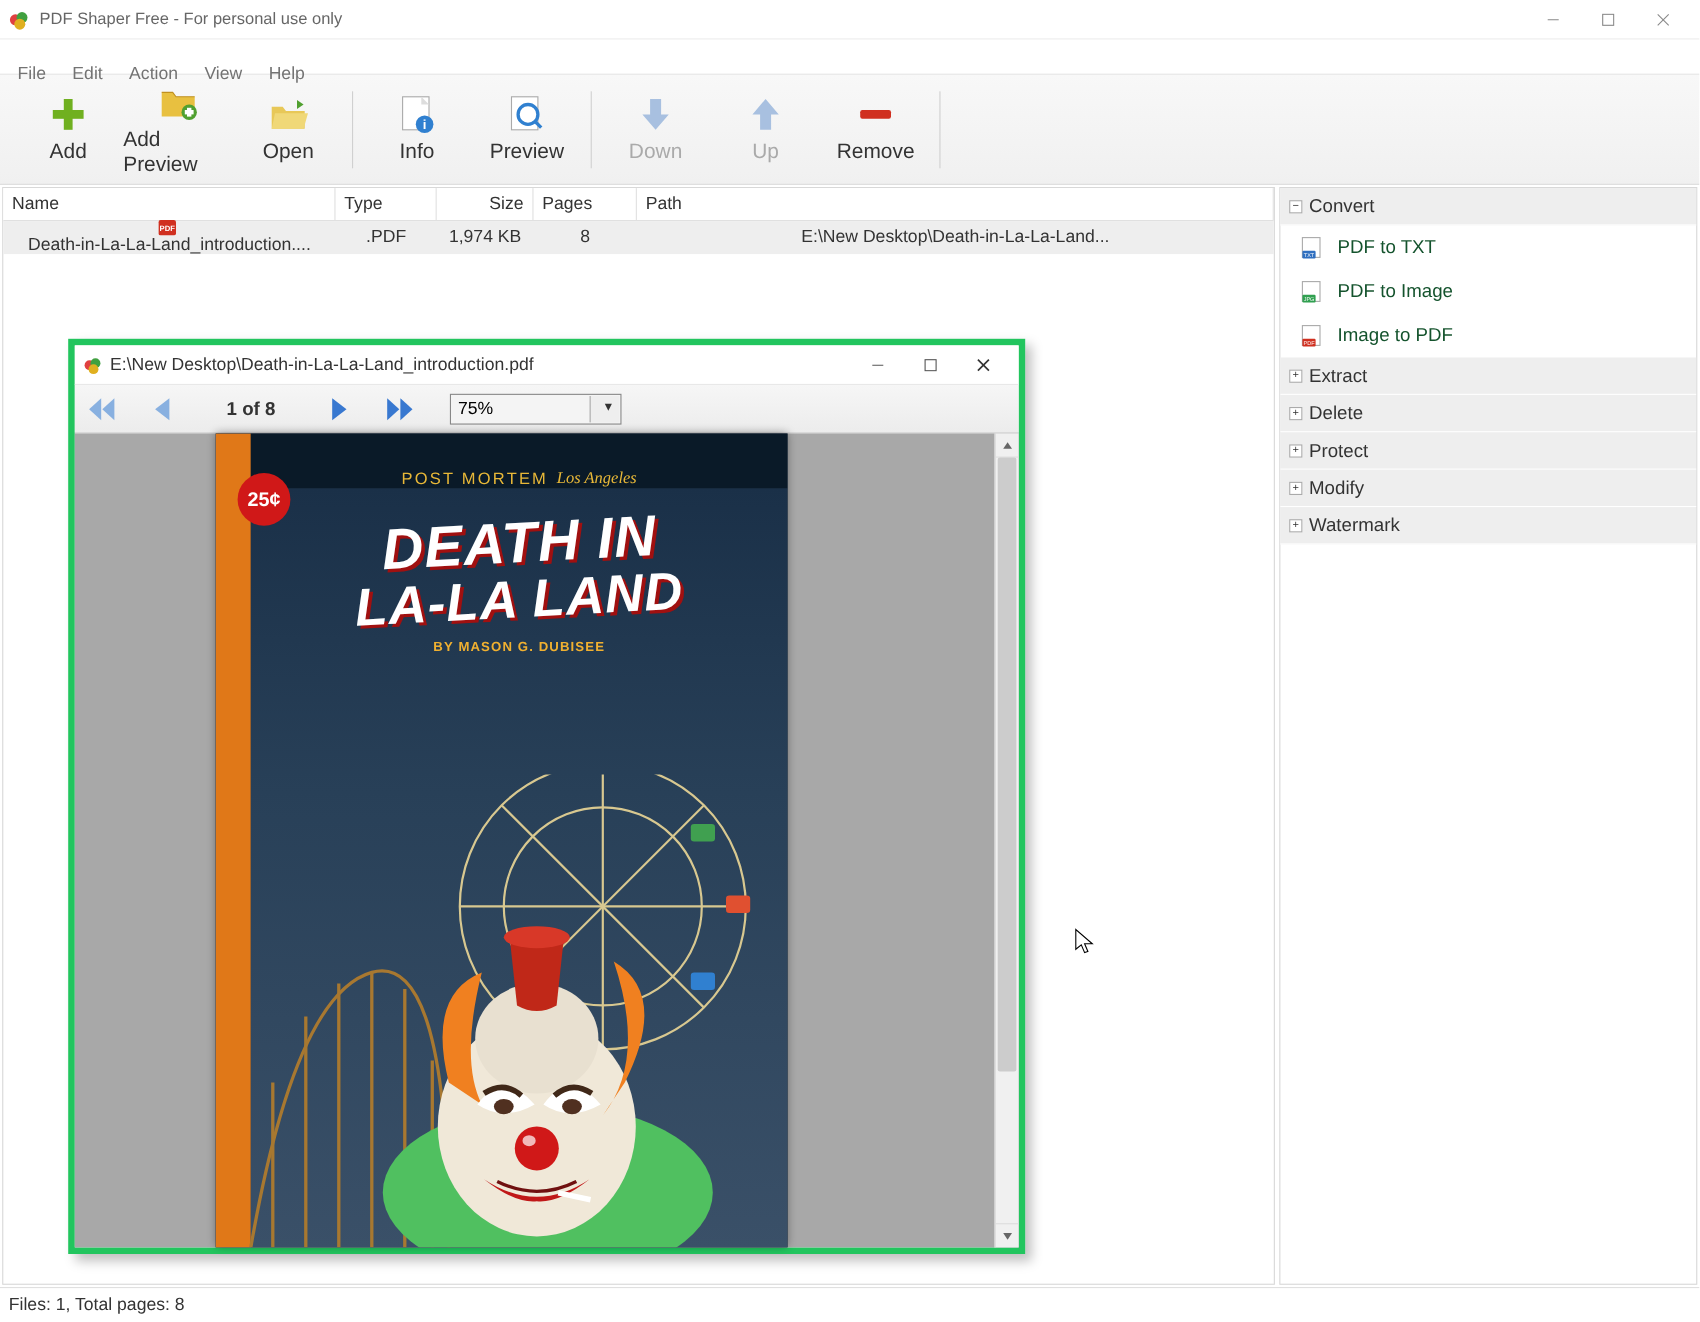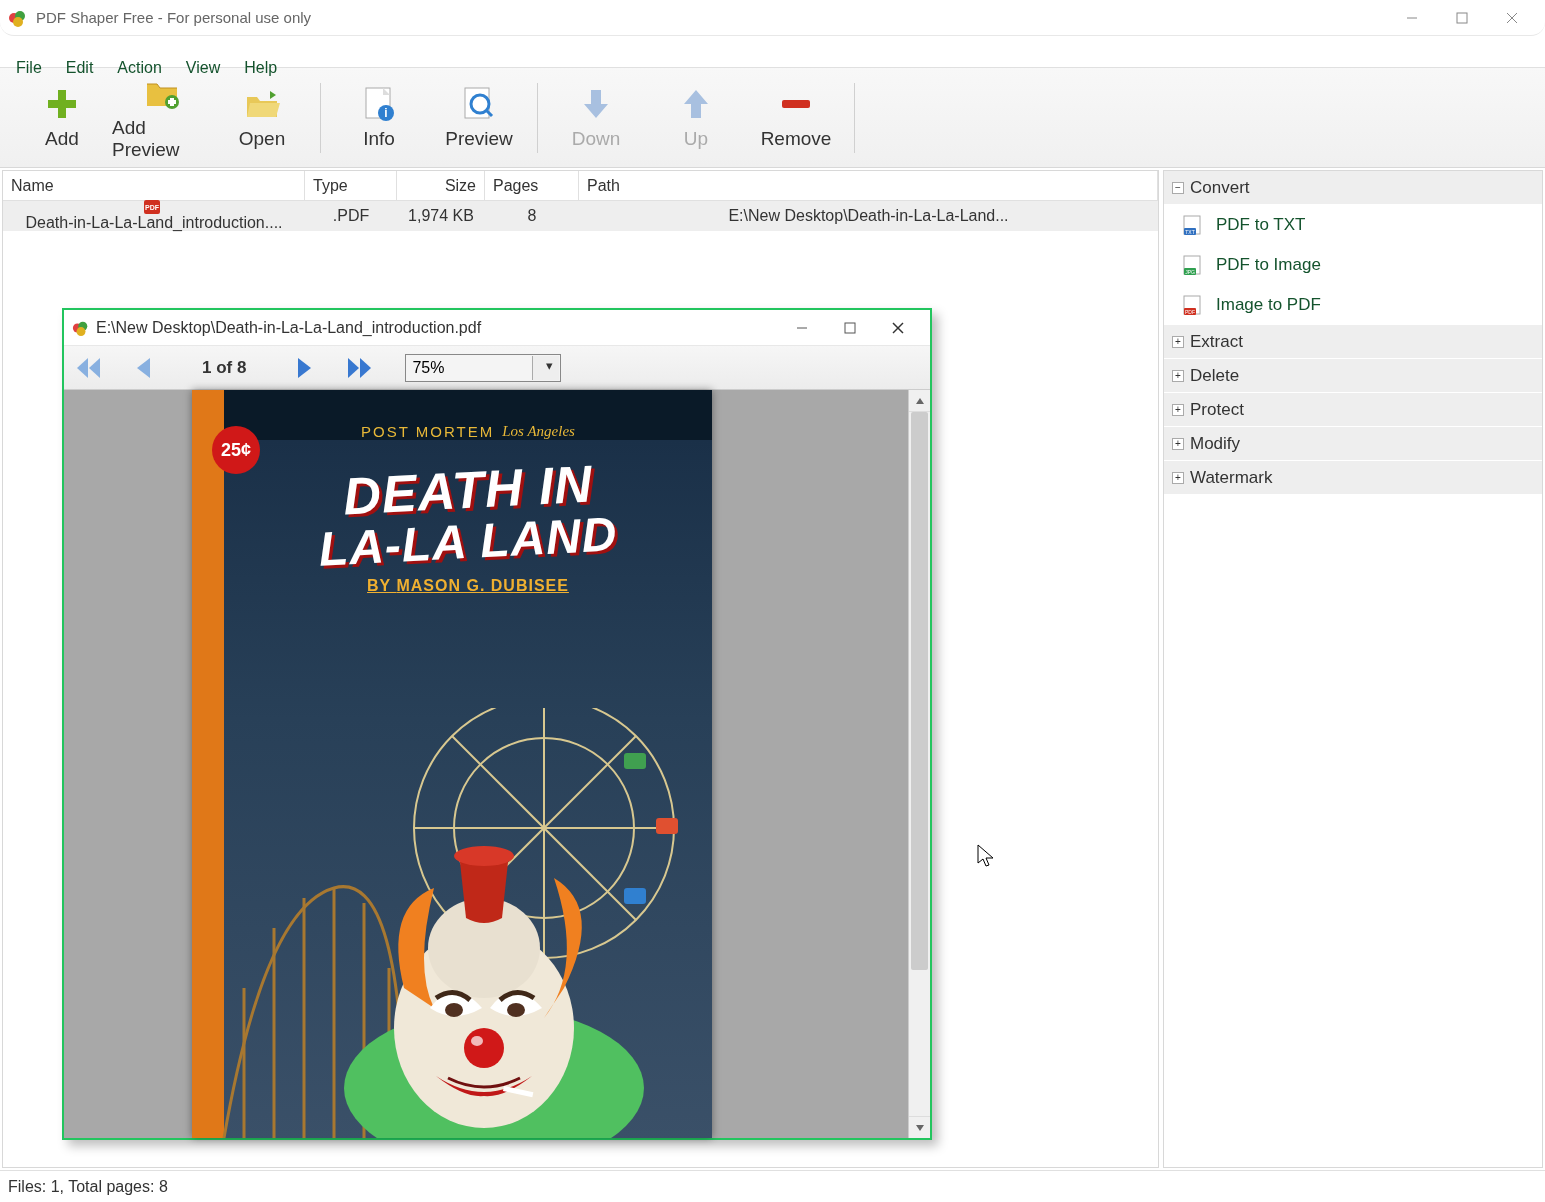--- a/index.html
+++ b/index.html
@@ -1,27 +1,27 @@
 <!DOCTYPE html>
 <html><head>
 <meta charset="utf-8">
 <style>
 * { box-sizing: border-box; margin: 0; padding: 0; }
 body { font-family: "Segoe UI", Tahoma, sans-serif; font-size: 16px; color: #333; background: #fff; width: 1545px; height: 1202px; overflow: hidden; position: relative; }
 
 
-.titlebar { height: 36px; display: flex; align-items: center; padding: 0 8px; background: #fff; border-bottom: 1px solid #e8e8e8; border-radius: 14px; }
+.titlebar { height: 36px; display: flex; align-items: center; padding: 0 8px; background: #fff; border-bottom: 1px solid #e8e8e8; }
 .titlebar .app-icon { width: 20px; height: 20px; margin-right: 8px; }
 .titlebar .title { font-size: 15px; color: #666; flex: 1; }
 .titlebar .win-controls { display: flex; gap: 0; }
 .titlebar .win-btn { width: 50px; height: 32px; display: flex; align-items: center; justify-content: center; cursor: pointer; color: #666; }
 
 
 .menubar { height: 32px; display: flex; align-items: center; padding: 0 4px; background: #fff; border-bottom: 1px solid #e0e0e0; }
-.menubar .menu-item { padding: 4px 12px; font-size: 16px; color: #14532d; cursor: pointer; margin-top: 32px; }
+.menubar .menu-item { padding: 4px 12px; font-size: 16px; color: #737373; cursor: pointer; margin-top: 32px; }
 
 
 .toolbar { height: 100px; display: flex; align-items: center; padding: 0 12px; background: linear-gradient(#f8f8f8, #f0f0f0); border-bottom: 1px solid #d8d8d8; }
 .toolbar .tb-btn { display: flex; flex-direction: column; align-items: center; justify-content: center; width: 100px; height: 90px; cursor: pointer; border-radius: 3px; }
 .toolbar .tb-btn .tb-icon { width: 36px; height: 36px; margin-bottom: 6px; display: flex; align-items: center; justify-content: center; }
 .toolbar .tb-btn .tb-label { font-size: 19px; color: #333; }
 .toolbar .tb-sep { width: 1px; height: 70px; background: #d0d0d0; margin: 0 8px; }
 .toolbar .tb-btn.disabled .tb-label { color: #aaa; }
 
 
@@ -42,21 +42,21 @@
 .side-panel { width: 380px; border: 1px solid #d8d8d8; margin: 2px; background: #fff; }
 .side-group { display: flex; align-items: center; height: 34px; padding: 0 8px; background: #eee; font-size: 17px; color: #333; cursor: pointer; border-bottom: 1px solid #fff; }
 .side-group .expand-icon { width: 12px; height: 12px; margin-right: 6px; display: flex; align-items: center; justify-content: center; font-size: 10px; border: 1px solid #aaa; background: #fff; }
 .side-item { display: flex; align-items: center; height: 40px; padding: 12px 18px; font-size: 17px; color: #14532d; cursor: pointer; }
 .side-item .side-icon { width: 22px; height: 22px; margin-right: 12px; }
 
 
 .statusbar { height: 32px; display: flex; align-items: center; padding: 0 8px; background: #fff; border-top: 1px solid #e0e0e0; font-size: 16px; color: #333; }
 
 
-.preview-window { position: absolute; left: 62px; top: 308px; width: 870px; height: 832px; background: #fff; border: 2px solid #22c55e; box-shadow: 6px 6px 10px rgba(0,0,0,0.25); z-index: 100; }
+.preview-window { position: absolute; left: 62px; top: 308px; width: 870px; height: 832px; background: #fff; border: 6px solid #22c55e; box-shadow: 6px 6px 10px rgba(0,0,0,0.25); z-index: 100; }
 .preview-titlebar { height: 36px; display: flex; align-items: center; padding: 0 8px; background: #fff; border-bottom: 1px solid #e8e8e8; }
 .preview-titlebar .title { font-size: 16px; color: #333; flex: 1; margin-left: 6px; }
 .preview-titlebar .win-btn { width: 48px; height: 32px; display: flex; align-items: center; justify-content: center; cursor: pointer; color: #333; }
 .preview-toolbar { height: 44px; display: flex; align-items: center; padding: 0 8px; background: linear-gradient(#f6f6f6,#ececec); border-bottom: 1px solid #ccc; gap: 21px; }
 .preview-toolbar .nav-btn { width: 34px; height: 34px; cursor: pointer; display: flex; align-items: center; justify-content: center; }
 .preview-toolbar .page-indicator { font-weight: bold; font-size: 17px; padding: 0 20px; }
 .preview-toolbar .zoom-select { height: 28px; width: 156px; border: 1px solid #888; font-size: 16px; padding: 0 6px; background: #f4f4f4; margin-left: 8px; appearance: none; position: relative; }
 .zoom-wrap { position: relative; display: inline-block; }
 .zoom-wrap:after { content: ""; position: absolute; right: 2px; top: 2px; bottom: 2px; width: 26px; border-left: 1px solid #aaa; background: #eee; pointer-events:none;}
 .zoom-wrap:before { content: "▾"; position: absolute; right: 9px; top: 4px; z-index: 2; color: #333; font-size: 13px; pointer-events:none;}
@@ -69,21 +69,21 @@
 
 
 .cover-spine { position: absolute; left: 0; top: 0; bottom: 0; width: 32px; background: #e07818; }
 .cover-header { position: absolute; left: 32px; right: 0; top: 0; height: 50px; background: #0a1a28; display: flex; align-items: flex-end; justify-content: center; color: #e8b838; font-size: 15px; letter-spacing: 2px; }
 .cover-header .script { font-family: cursive; font-style: italic; margin-left: 8px; letter-spacing: 0; }
 .cover-price { position: absolute; left: 20px; top: 36px; width: 48px; height: 48px; background: #d01818; border-radius: 50%; display: flex; align-items: center; justify-content: center; color: #fff; font-size: 18px; font-weight: bold; z-index: 3; }
 .cover-body { position: absolute; left: 32px; right: 0; top: 50px; bottom: 0; background: linear-gradient(#1a3048 0%,#284058 40%, #3a5068 100%); }
 .cover-title { position: absolute; top: 20px; left: 0; right: 0; text-align: center; }
 .cover-title .line1 { font-size: 52px; font-weight: 900; color: #fff; font-style: italic; text-shadow: 3px 3px 0 #a01010; letter-spacing: 1px; transform: rotate(-3deg); font-family: Impact, sans-serif; }
 .cover-title .line2 { font-size: 48px; font-weight: 900; color: #fff; font-style: italic; text-shadow: 3px 3px 0 #a01010; letter-spacing: 1px; transform: rotate(-3deg); margin-top: -6px; font-family: Impact, sans-serif;}
-.cover-author { margin-top: 8px; font-size: 16px; color: #f0b030; font-weight: bold; letter-spacing: 1px; text-decoration: underline; }
+.cover-author { margin-top: 8px; font-size: 12px; color: #f0b030; font-weight: bold; letter-spacing: 1px; }
 .cover-ferris { position: absolute; bottom: 0; left: -20px; right: -20px; height: 430px; }
 
 
 .cursor { position: absolute; left: 976px; top: 843px; z-index: 200; pointer-events: none; }
 </style>
 </head>
 <body>
 
 <div class="titlebar">
   <svg class="app-icon" viewBox="0 0 20 20">

